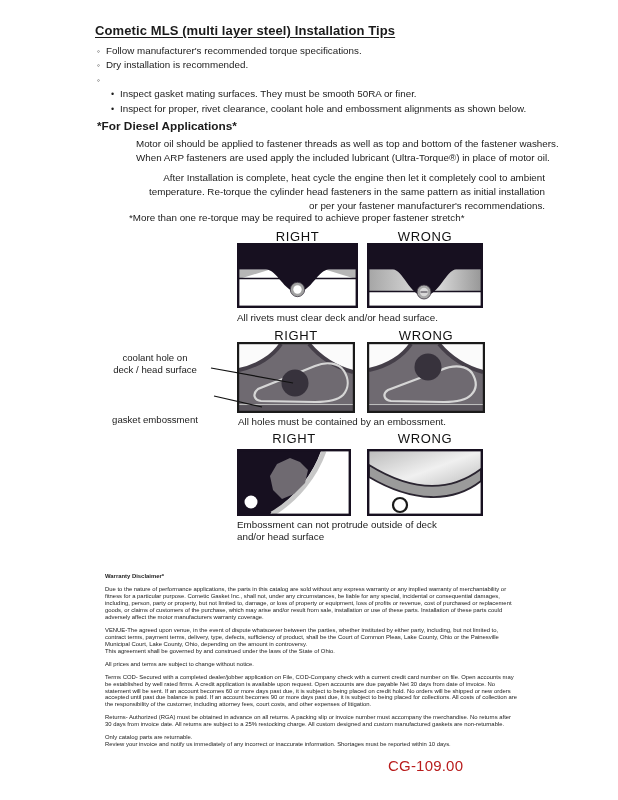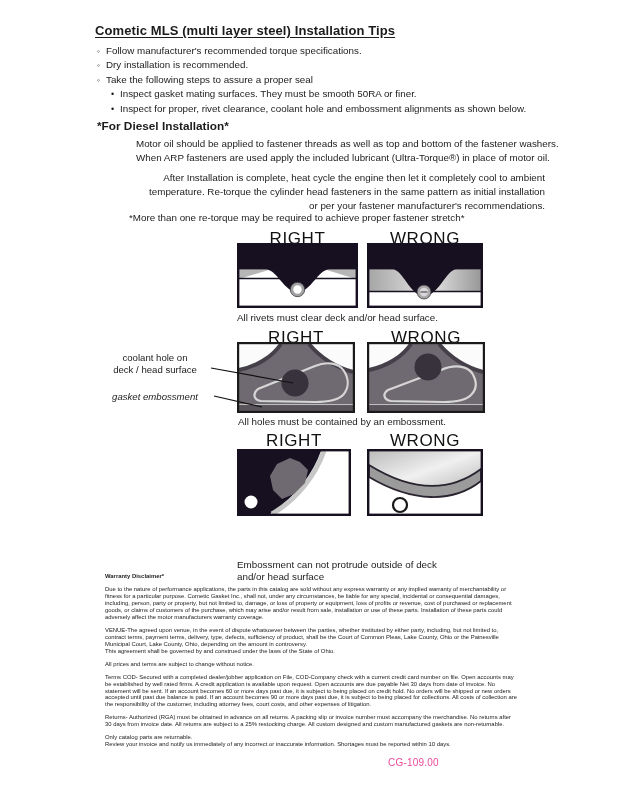--- a/index.html
+++ b/index.html
@@ -10,58 +10,57 @@
   }
   .abs{position:absolute;}
   .title{font-size:13px;font-weight:bold;text-decoration:underline;text-underline-offset:2px;letter-spacing:0.1px;}
   .bullets{font-size:9.8px;line-height:14.4px;}
   .brow{display:flex;}
   .brow .marker{width:9px;flex:0 0 9px;font-size:8.5px;}
   .brow.sub{padding-left:14px;}
   .brow.sub .marker{font-size:9px;}
   .h2{font-size:11.8px;font-weight:bold;}
   .body-text{font-size:9.8px;line-height:13.8px;white-space:pre-line;}
-  .dlabel{font-size:17px;letter-spacing:0.6px;text-align:center;color:#111;}
+  .dlabel{font-size:13px;letter-spacing:0.6px;text-align:center;color:#111;}
   .caption{font-size:9.8px;line-height:12px;white-space:pre-line;}
   .callout{font-size:9.6px;line-height:11.6px;text-align:center;}
   .disc{font-size:5.9px;line-height:6.9px;width:414px;color:#222;}
   .disc p{margin:0 0 6.2px 0;white-space:pre-line;}
   .disc .dh{font-weight:bold;}
-  .footer-code{font-size:10px;letter-spacing:0.2px;color:#ec4899;}
+  .footer-code{font-size:15px;letter-spacing:0.2px;color:#b91c1c;}
   svg{display:block;}
 </style>
 </head>
 <body>
 
 <div class="abs title" style="left:95px;top:23px;">Cometic MLS (multi layer steel) Installation Tips</div>
 
 <div class="abs bullets" style="left:97px;top:44px;width:445px;">
   <div class="brow">
     <span class="marker">◦</span>
     <span>Follow manufacturer's recommended torque specifications.</span>
   </div>
   <div class="brow">
     <span class="marker">◦</span>
     <span>Dry installation is recommended.</span>
   </div>
   <div class="brow">
     <span class="marker">◦</span>
-    <span>Take the following steps to assure a proper seal</span>
   </div>
   <div class="brow sub">
     <span class="marker">•</span>
     <span>Inspect gasket mating surfaces.  They must be smooth 50RA or finer.</span>
   </div>
   <div class="brow sub">
     <span class="marker">•</span>
     <span>Inspect for proper, rivet clearance, coolant hole and embossment alignments as shown below.</span>
   </div>
 </div>
 
-<div class="abs h2" style="left:97px;top:119px;">*For Diesel Installation*</div>
+<div class="abs h2" style="left:97px;top:119px;">*For Diesel Applications*</div>
 <div class="abs body-text" style="left:97px;top:137px;width:448px;margin-left:39px;">Motor oil should be applied to fastener threads as well as top and bottom of the fastener washers.
 When ARP fasteners are used apply the included lubricant (Ultra-Torque®) in place of motor oil.</div>
 <div class="abs body-text" style="left:97px;top:171px;width:448px;text-align:right;">After Installation is complete, heat cycle the engine then let it completely cool to ambient
 temperature. Re-torque the cylinder head fasteners in the same pattern as initial installation
 or per your fastener manufacturer's recommendations.</div>
 <div class="abs body-text" style="left:97px;top:211px;width:448px;margin-left:32px;">*More than one re-torque may be required to achieve proper fastener stretch*</div>
 
 <div class="abs dlabel" style="left:237px;top:229px;width:121px;">RIGHT</div>
 <div class="abs dlabel" style="left:367px;top:229px;width:116px;">WRONG</div>
 
@@ -94,21 +93,21 @@
   <rect x="1.2" y="1.2" width="113.6" height="62.6" fill="none" stroke="#171020" stroke-width="2.4"></rect>
 </svg>
 
 <div class="abs caption" style="left:237px;top:312px;width:300px;">All rivets must clear deck and/or head surface.</div>
 
 <div class="abs dlabel" style="left:237px;top:328px;width:118px;">RIGHT</div>
 <div class="abs dlabel" style="left:367px;top:328px;width:118px;">WRONG</div>
 
 <div class="abs callout" style="left:100px;top:352px;width:110px;white-space:pre-line;">coolant hole on
 deck / head surface</div>
-<div class="abs callout" style="left:100px;top:391px;width:110px;font-style:italic;">gasket embossment</div>
+<div class="abs callout" style="left:100px;top:414px;width:110px;">gasket embossment</div>
 
 <svg class="abs" style="left:237px;top:342px;" width="118" height="71" viewBox="0 0 118 71">
   <rect x="0" y="0" width="118" height="71" fill="#6f6a71"></rect>
   <path d="M2 2 H44 C36 14 21 24 2 28 Z" fill="#fbfbfb"></path>
   <path d="M44 2 C36 14 21 24 2 28" stroke="#453f49" stroke-width="4" fill="none"></path>
   <path d="M116 2 H72 C82 14 98 25 116 30 Z" fill="#fbfbfb"></path>
   <path d="M72 2 C82 14 98 25 116 30" stroke="#453f49" stroke-width="4" fill="none"></path>
   <path d="M24 59 C17 58 15 52 21 47 L78 24 C90 19 102 21 107 29 C112 37 112 46 106 53 C100 59 90 60 78 60 Z" fill="none" stroke="#d6d6d6" stroke-width="2.2"></path>
   <circle cx="58" cy="41" r="13.5" fill="#37323c"></circle>
   <path d="M2 62.5 H116" stroke="#bdbdbd" stroke-width="1"></path>
@@ -156,21 +155,21 @@
         <stop offset="1" stop-color="#b4b4b4"></stop>
     </linearGradient>
   </defs>
   <rect x="0" y="0" width="116" height="67" fill="#ffffff"></rect>
   <path d="M2 2 H114 V32 C84 50 48 46 2 18 Z" fill="url(#g-swath)"></path>
   <path d="M114 20 C82 44 44 42 2 16 L2 28 C46 54 86 54 114 32 Z" fill="#9b9b9b" stroke="#2a2430" stroke-width="1.8"></path>
   <circle cx="33" cy="56" r="7" fill="#ffffff" stroke="#1a1a1a" stroke-width="2.2"></circle>
   <rect x="1.2" y="1.2" width="113.6" height="64.6" fill="none" stroke="#171020" stroke-width="2.4"></rect>
 </svg>
 
-<div class="abs caption" style="left:237px;top:519px;width:300px;margin-top:40px;">Embossment can not protrude outside of deck
+<div class="abs caption" style="left:237px;top:519px;width:300px;">Embossment can not protrude outside of deck
 and/or head surface</div>
 
 <div class="abs disc" style="left:105px;top:573px;">
   <p class="dh">Warranty Disclaimer*</p>
   <p>Due to the nature of performance applications, the parts in this catalog are sold without any express warranty or any implied warranty of merchantability or fitness for a particular purpose.  Cometic Gasket Inc., shall not, under any circumstances, be liable for any special, incidental or consequential damages, including, person, party or property, but not limited to, damage, or loss of property or equipment, loss of profits or revenue, cost of purchased or replacement goods, or claims of customers of the purchase, which may arise and/or result from sale, installation or use of these parts.  Installation of these parts could adversely affect the motor manufacturers warranty coverage.</p>
   <p>VENUE-The agreed upon venue, in the event of dispute whatsoever between the parties, whether instituted by either party, including, but not limited to, contract terms, payment terms, delivery, type, defects, sufficiency of product, shall be the Court of Common Pleas, Lake County, Ohio or the Painesville Municipal Court, Lake County, Ohio, depending on the amount in controversy.
 This agreement shall be governed by and construed under the laws of the State of Ohio.</p>
   <p>All prices and terms are subject to change without notice.</p>
   <p>Terms COD- Secured with a completed dealer/jobber application on File, COD-Company check with a current credit card number on file.  Open accounts may be established by well rated firms.  A credit application is available upon request.  Open accounts are due payable Net 30 days from date of invoice.  No statement will be sent.  If an account becomes 60 or more days past due, it is subject to being placed on credit hold.  No orders will be shipped or new orders accepted until past due balance is paid.  If an account becomes 90 or more days past due, it is subject to being placed for collections.  All costs of collection are the responsibility of the customer, including attorney fees, court costs, and other expenses of litigation.</p>
   <p>Returns- Authorized (RGA) must be obtained in advance on all returns.  A packing slip or invoice number must accompany the merchandise.  No returns after 30 days from invoice date.  All returns are subject to a 25% restocking charge.  All custom designed and custom manufactured gaskets are non-returnable.</p>

